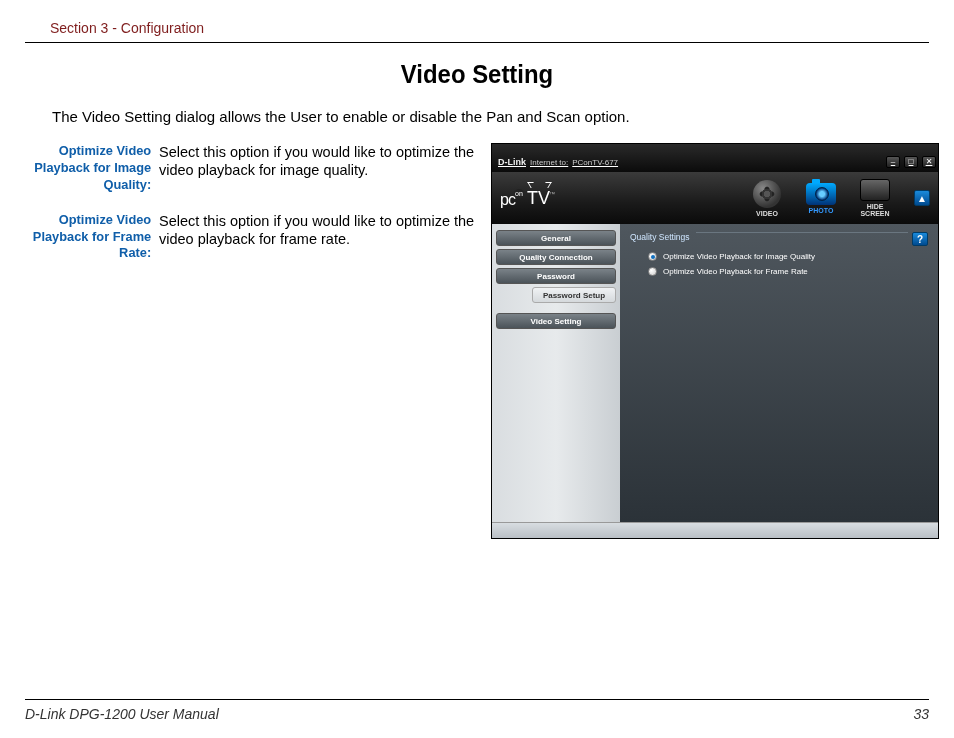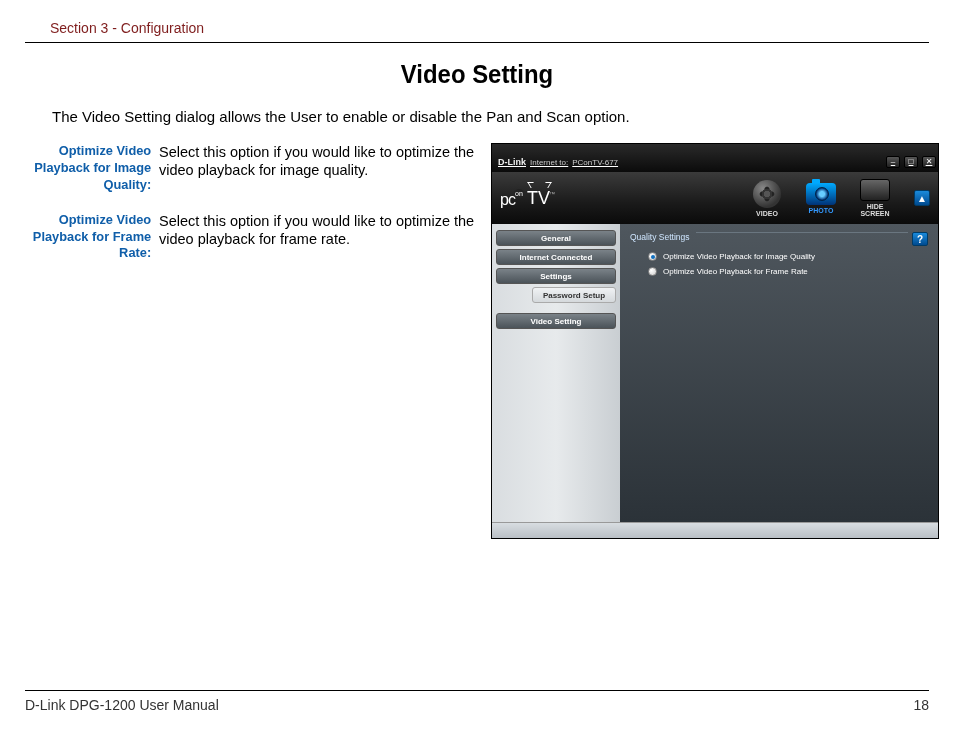--- a/index.html
+++ b/index.html
@@ -237,22 +237,22 @@
     background:#1070c0;
   }
   .app-footer {
     height: 16px;
     background: linear-gradient(#d8dde1,#b9bfc5);
     border-top:1px solid #999;
   }
   
   .page-footer {
     position: absolute;
-    bottom: 25px;
-    left: 25px; right: 25px;
+    bottom: 16px;
+    left: 25px; right: 25px; font-style: italic;
   }
   .bottom-rule {
     border:none;
     border-top: 1.5px solid #000;
     margin-bottom: 6px;
   }
   .footer-row {
     display:flex;
     justify-content: space-between;
     font-size: 14px;
@@ -312,22 +312,22 @@
         <div class="nav-item">
           <div class="nav-icon hide"></div>
           <span>HIDE SCREEN</span>
         </div>
         <div class="blue-btn">▲</div>
       </div>
 
       <div class="app-body">
         <div class="sidebar">
           <div class="side-btn dark">General</div>
-          <div class="side-btn dark">Internet Connected</div>
-          <div class="side-btn dark">Settings</div>
+          <div class="side-btn dark">Quality Connection</div>
+          <div class="side-btn dark">Password</div>
           <div class="side-btn light">Password Setup</div>
           <div class="side-spacer"></div>
           <div class="side-btn dark">Video Setting</div>
         </div>
         <div class="panel">
           <div class="panel-title-row">
             <span>Quality Settings</span>
             <span class="panel-title-line"></span>
             <span class="help-btn">?</span>
           </div>
@@ -343,15 +343,15 @@
       </div>
       <div class="app-footer"></div>
     </div>
   </div>
 </div>
 
 <div class="page-footer">
   <hr class="bottom-rule">
   <div class="footer-row">
     <span>D-Link DPG-1200 User Manual</span>
-    <span>18</span>
+    <span>33</span>
   </div>
 </div>
 
 </body></html>

